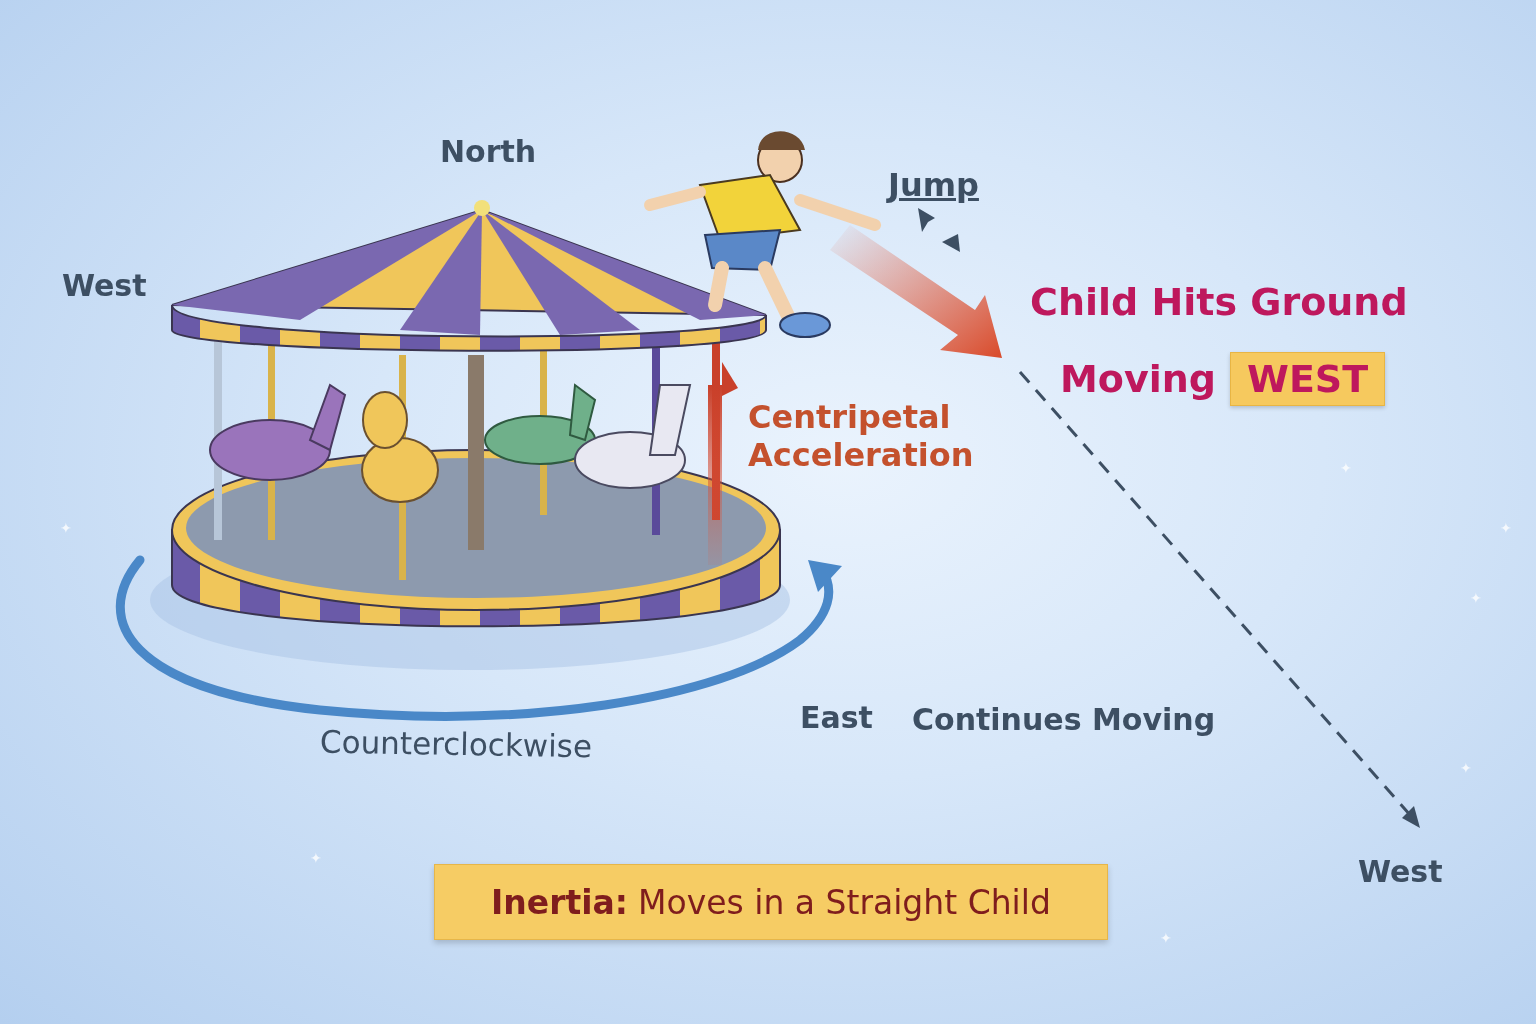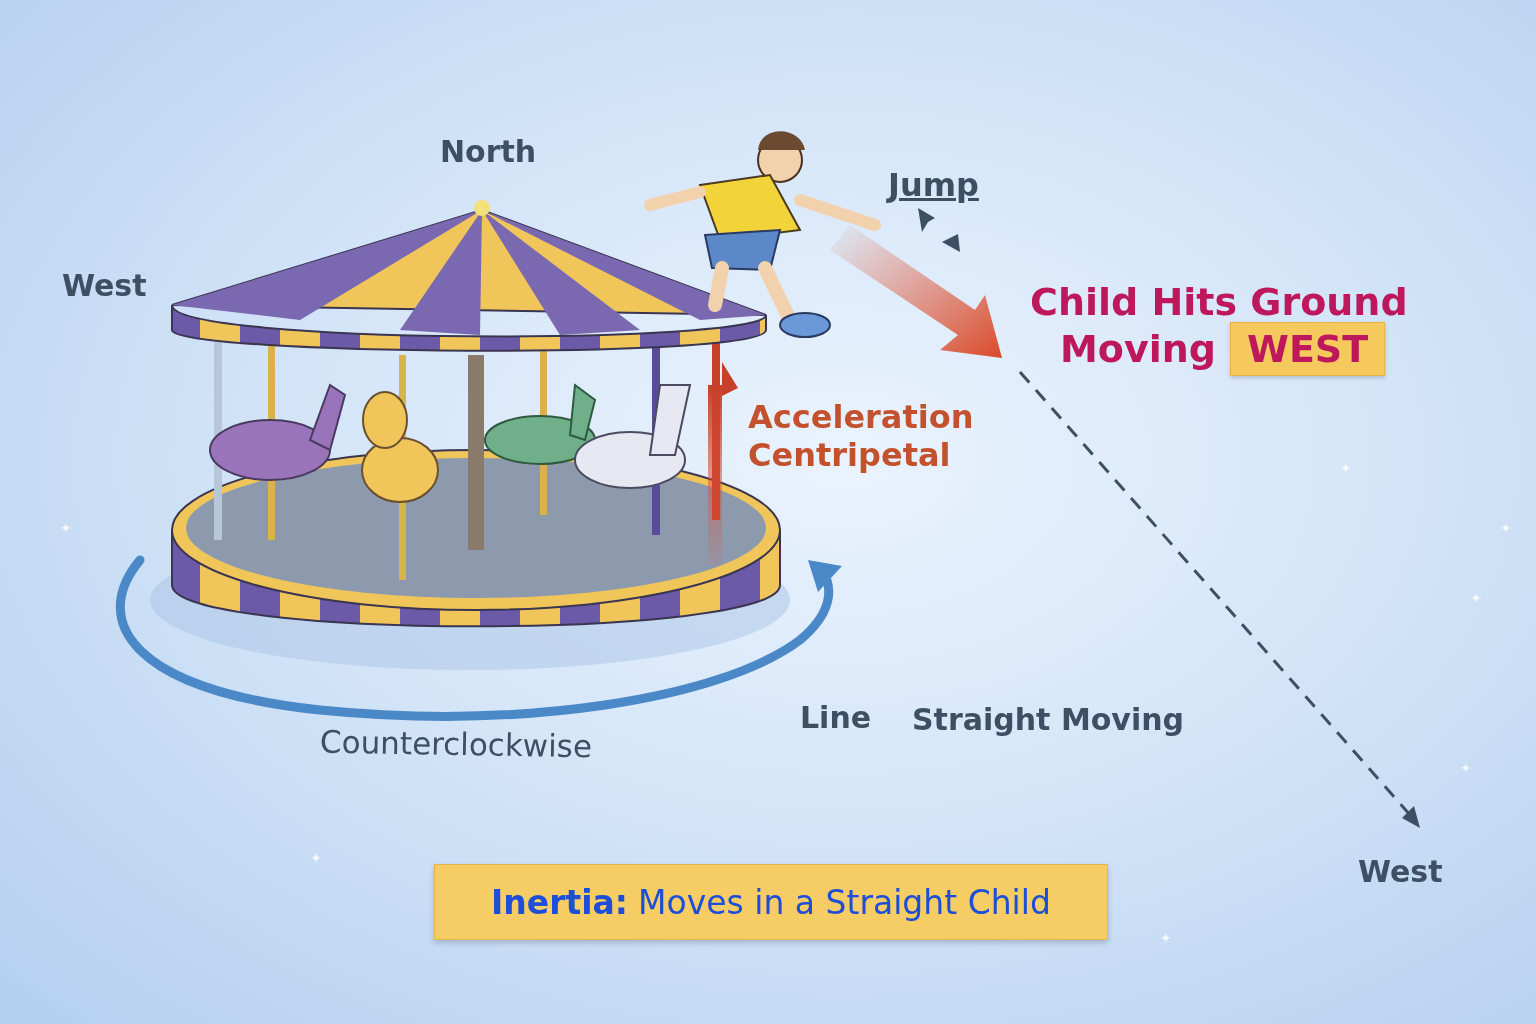--- a/index.html
+++ b/index.html
@@ -17,21 +17,21 @@
   .lbl-ccw { font-size: 31px; font-weight: normal; color: #3d4f63; transform: rotate(1deg); }
   .west-badge {
     display: inline-block; background: #f6c95e; padding: 4px 16px; margin-left: 14px;
     box-shadow: 0 2px 4px rgba(0,0,0,0.18); border: 1px solid #e8b544;
   }
   .inertia-box {
     position: absolute; left: 434px; top: 864px; width: 672px; height: 74px;
     background: #f6cc64; border: 1px solid #e6b649;
     box-shadow: 0 3px 6px rgba(0,0,0,0.18);
     display: flex; align-items: center; justify-content: center;
-    font-size: 33px; color: #1d4ed8;
+    font-size: 33px; color: #7f1d1d;
   }
   .inertia-box b { margin-right: 10px; }
   svg.art { position: absolute; left: 0; top: 0; }
   .sparkle { position: absolute; color: #ffffff; opacity: 0.8; font-size: 14px; }
 </style>
 </head>
 <body>
 
 <svg class="art" width="1536" height="1024" viewBox="0 0 1536 1024">
   <defs>
@@ -131,34 +131,34 @@
 <span class="sparkle" style="left:60px;top:520px">✦</span>
 <span class="sparkle" style="left:310px;top:850px">✦</span>
 <span class="sparkle" style="left:1160px;top:930px">✦</span>
 <span class="sparkle" style="left:1340px;top:460px">✦</span>
 
 <div class="label lbl-dir" style="left:440px;top:134px">North</div>
 <div class="label lbl-dir" style="left:62px;top:268px">West</div>
 <div class="label lbl-jump" style="left:888px;top:166px">Jump</div>
 
 <div class="label lbl-big" style="left:1030px;top:280px">Child Hits Ground</div>
-<div class="label lbl-big" style="left:1060px;top:322px">
+<div class="label lbl-big" style="left:1060px;top:352px">
   <span>Moving</span><span class="west-badge">WEST</span>
 </div>
 
 <div class="label lbl-red" style="left:748px;top:398px">
+  <div>Centripetal</div>
   <div>Acceleration</div>
-  <div>Centripetal</div>
 </div>
 
 <div class="label lbl-ccw" style="left:320px;top:726px">Counterclockwise</div>
-<div class="label lbl-dir" style="left:800px;top:700px">Line</div>
+<div class="label lbl-dir" style="left:800px;top:700px">East</div>
 
 <div class="label lbl-cont" style="left:912px;top:700px">
-  <div>Straight Moving</div>
+  <div>Continues Moving</div>
 </div>
 
 <div class="label lbl-dir" style="left:1358px;top:854px">West</div>
 
 <div class="inertia-box">
   <b>Inertia:</b>
   <span>Moves in a Straight Child</span>
 </div>
 
 </body></html>

